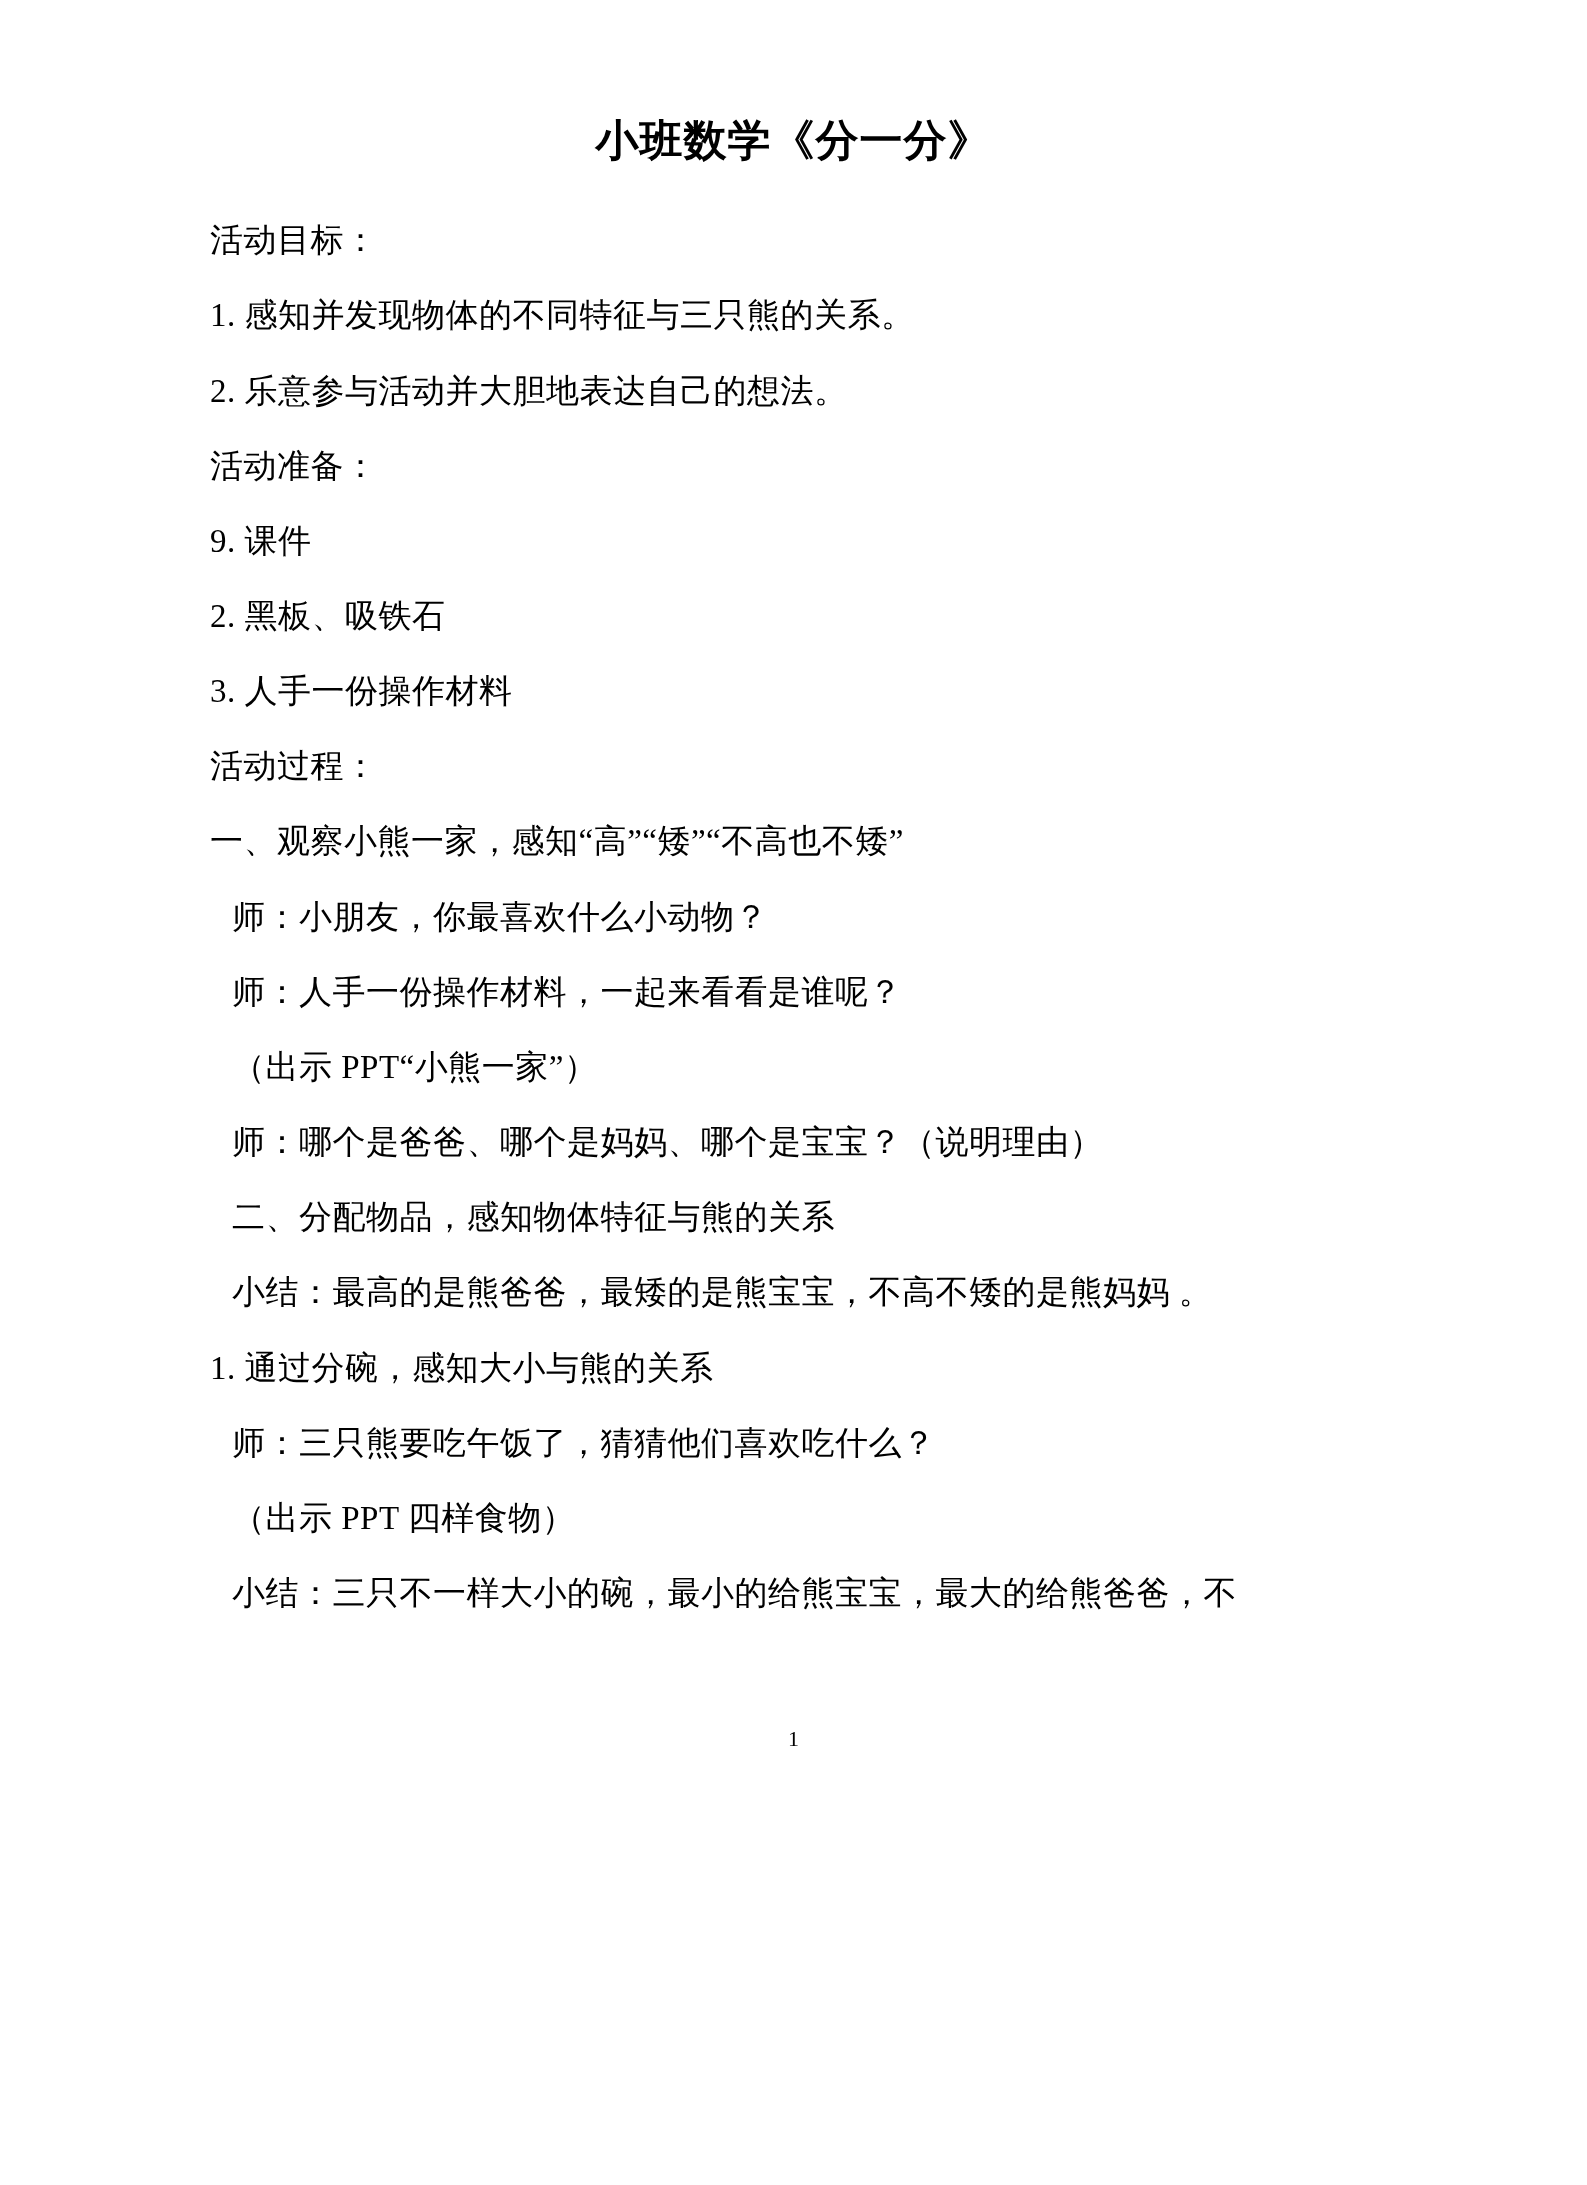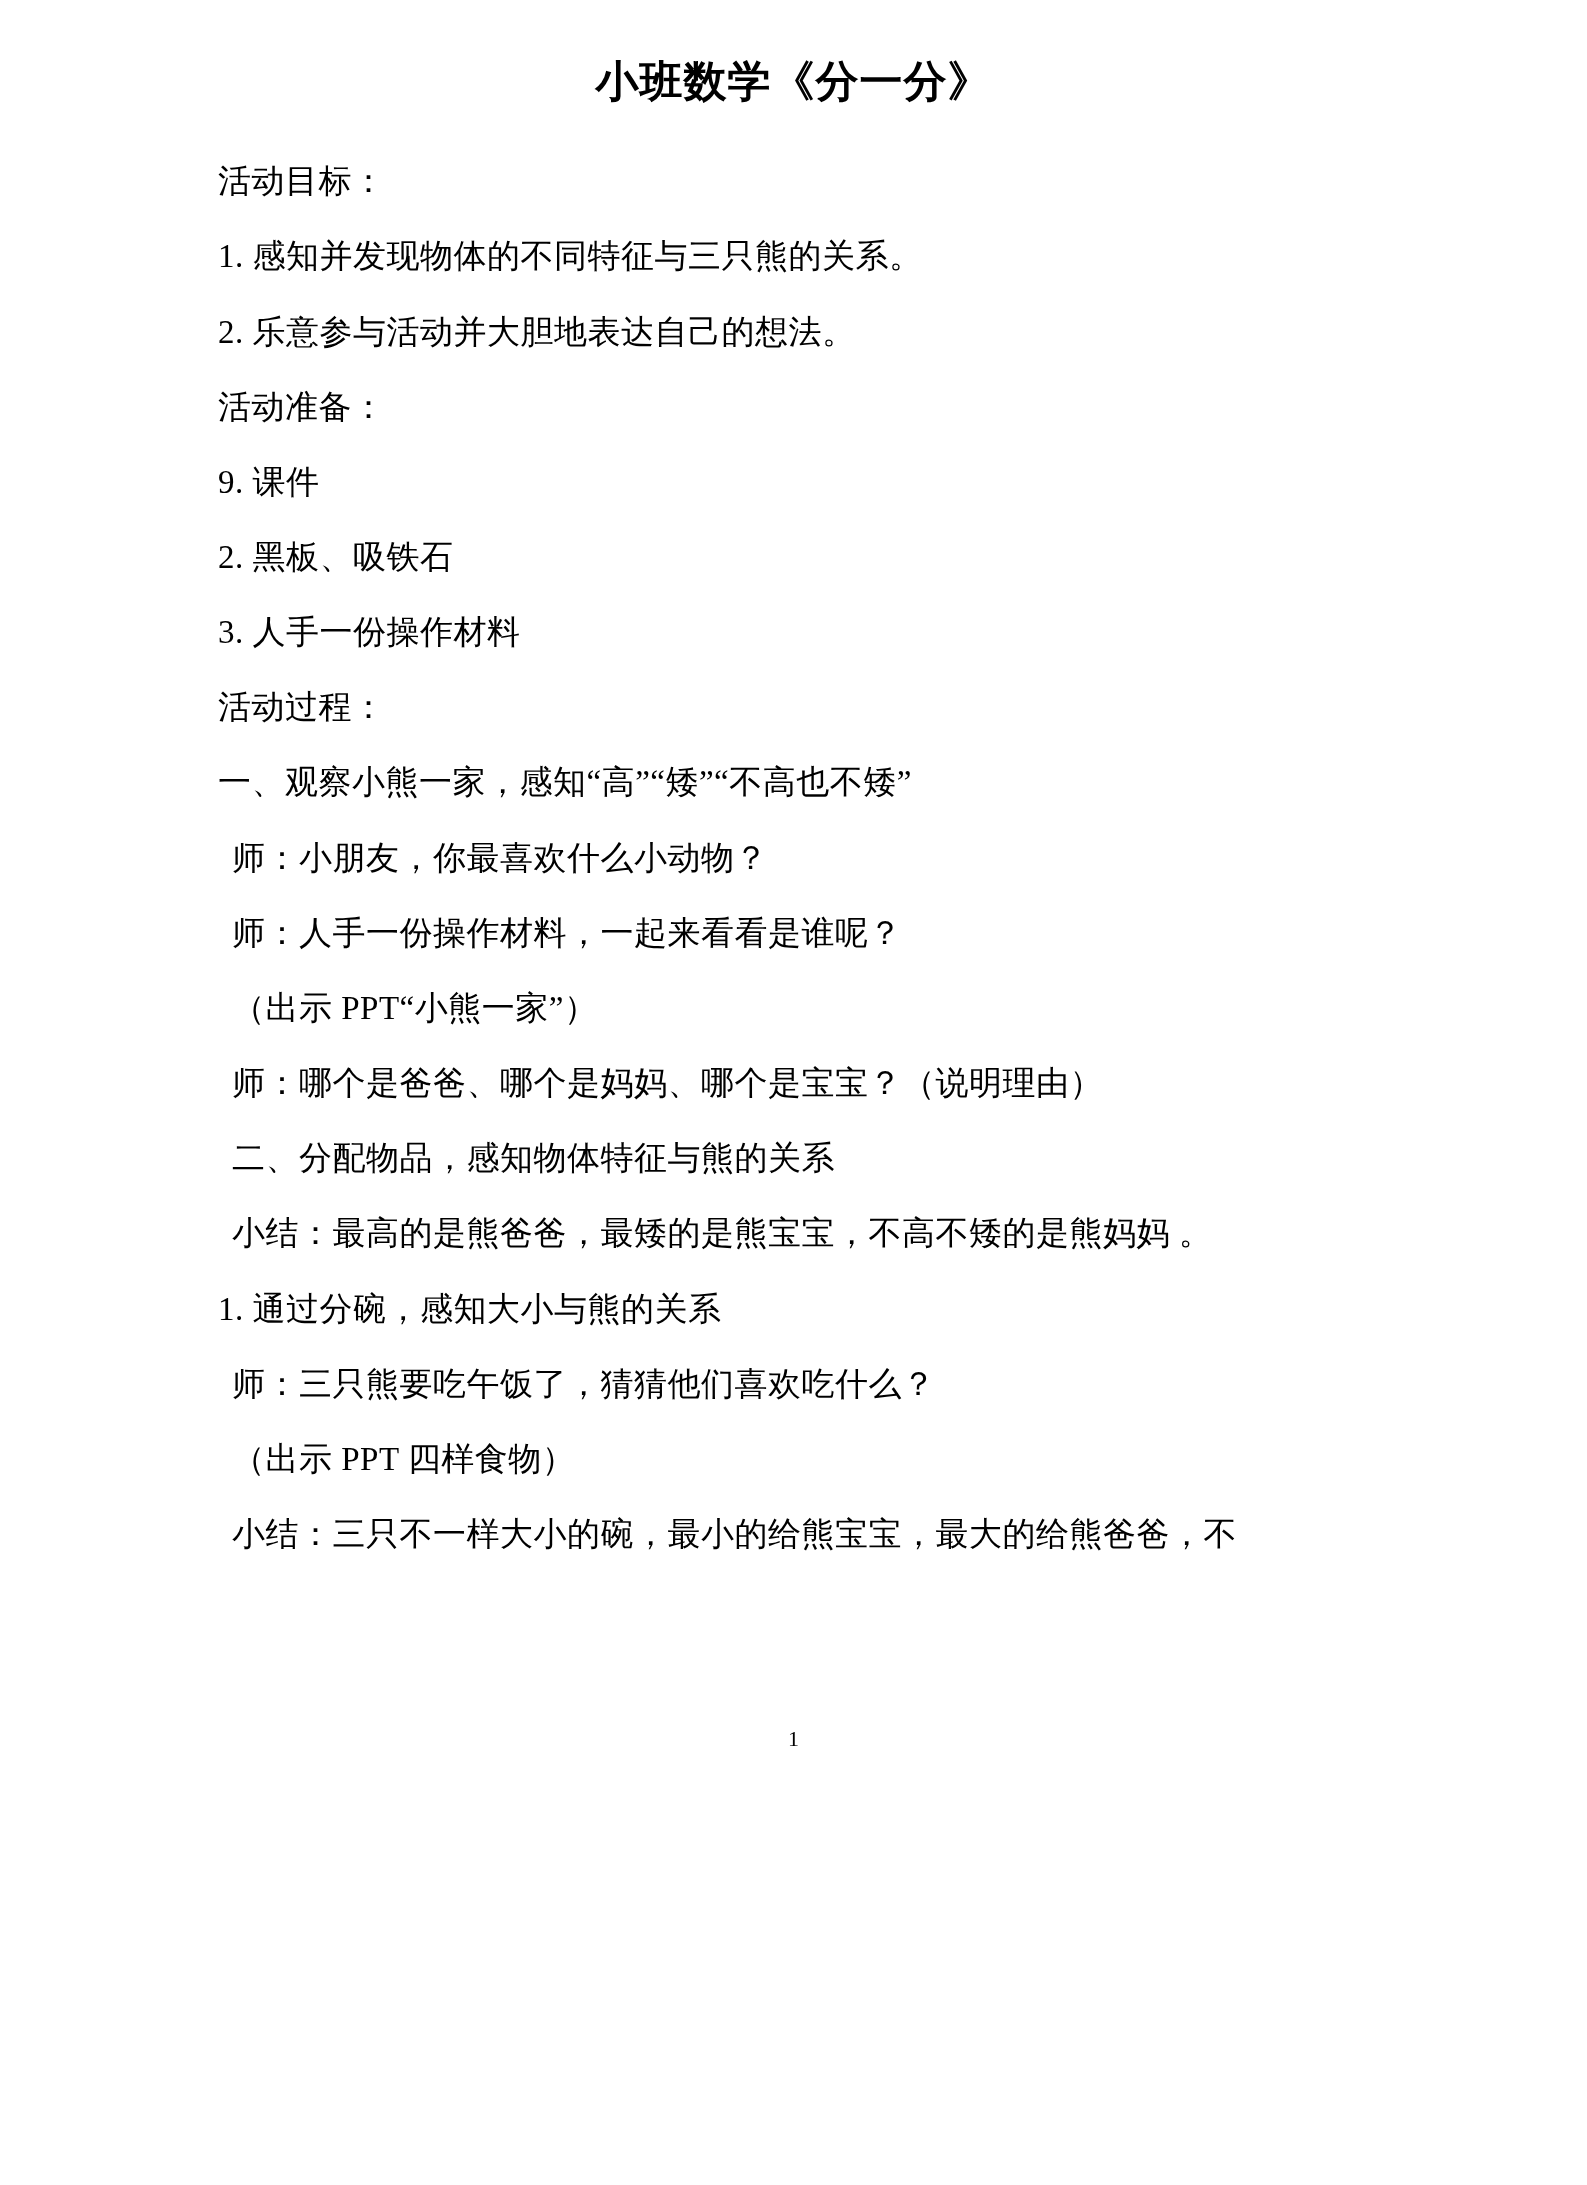--- a/index.html
+++ b/index.html
@@ -12,41 +12,40 @@
     height: 2185px;
     font-family: "Liberation Serif", "DejaVu Serif", serif;
     color: #000000;
     position: relative;
     overflow: hidden;
   }
   .page {
     box-sizing: border-box;
     width: 1587px;
     height: 1824px;
-    padding: 52px 210px 0 210px;
+    padding: 111px 210px 0 210px;
     position: relative;
   }
   .doc-title {
     text-align: center;
     font-size: 43px;
     font-weight: bold;
     letter-spacing: 1px;
     margin: 0 0 44px 0;
     line-height: 1.4;
   }
   .para {
     font-size: 33px;
     line-height: 1.52;
     margin: 0 0 25px 0;
     text-align: justify;
     letter-spacing: 0.5px;
   }
   .para.indent-1 {
     text-indent: 0;
-    margin-left: 8px;
   }
   .para.indent-2 {
     padding-left: 22px;
   }
   .page-number {
     position: absolute;
     bottom: 72px;
     left: 0;
     width: 100%;
     text-align: center;

